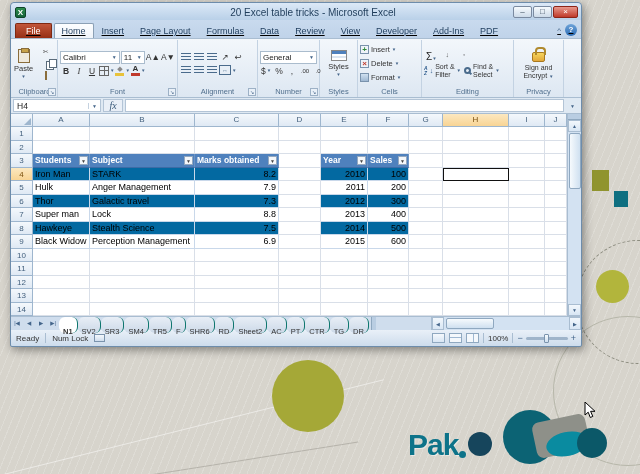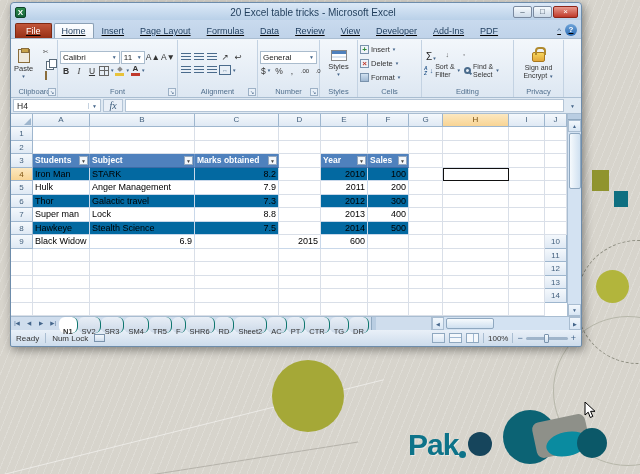--- a/index.html
+++ b/index.html
@@ -521,20 +521,21 @@
           <div class="cell td band num">7.5</div>
           <div class="cell"></div>
           <div class="cell td num band">2014</div>
           <div class="cell td num band">500</div>
           <div class="cell"></div>
           <div class="cell"></div>
           <div class="cell"></div>
           <div class="cell"></div>
           <div class="rowhead">9</div>
           <div class="cell td">Black Widow</div>
+          <div class="cell td">Perception Management</div>
           <div class="cell td num">6.9</div>
           <div class="cell"></div>
           <div class="cell td num">2015</div>
           <div class="cell td num">600</div>
           <div class="cell"></div>
           <div class="cell"></div>
           <div class="cell"></div>
           <div class="cell"></div>
           <div class="rowhead">10</div>
           <div class="cell"></div>

